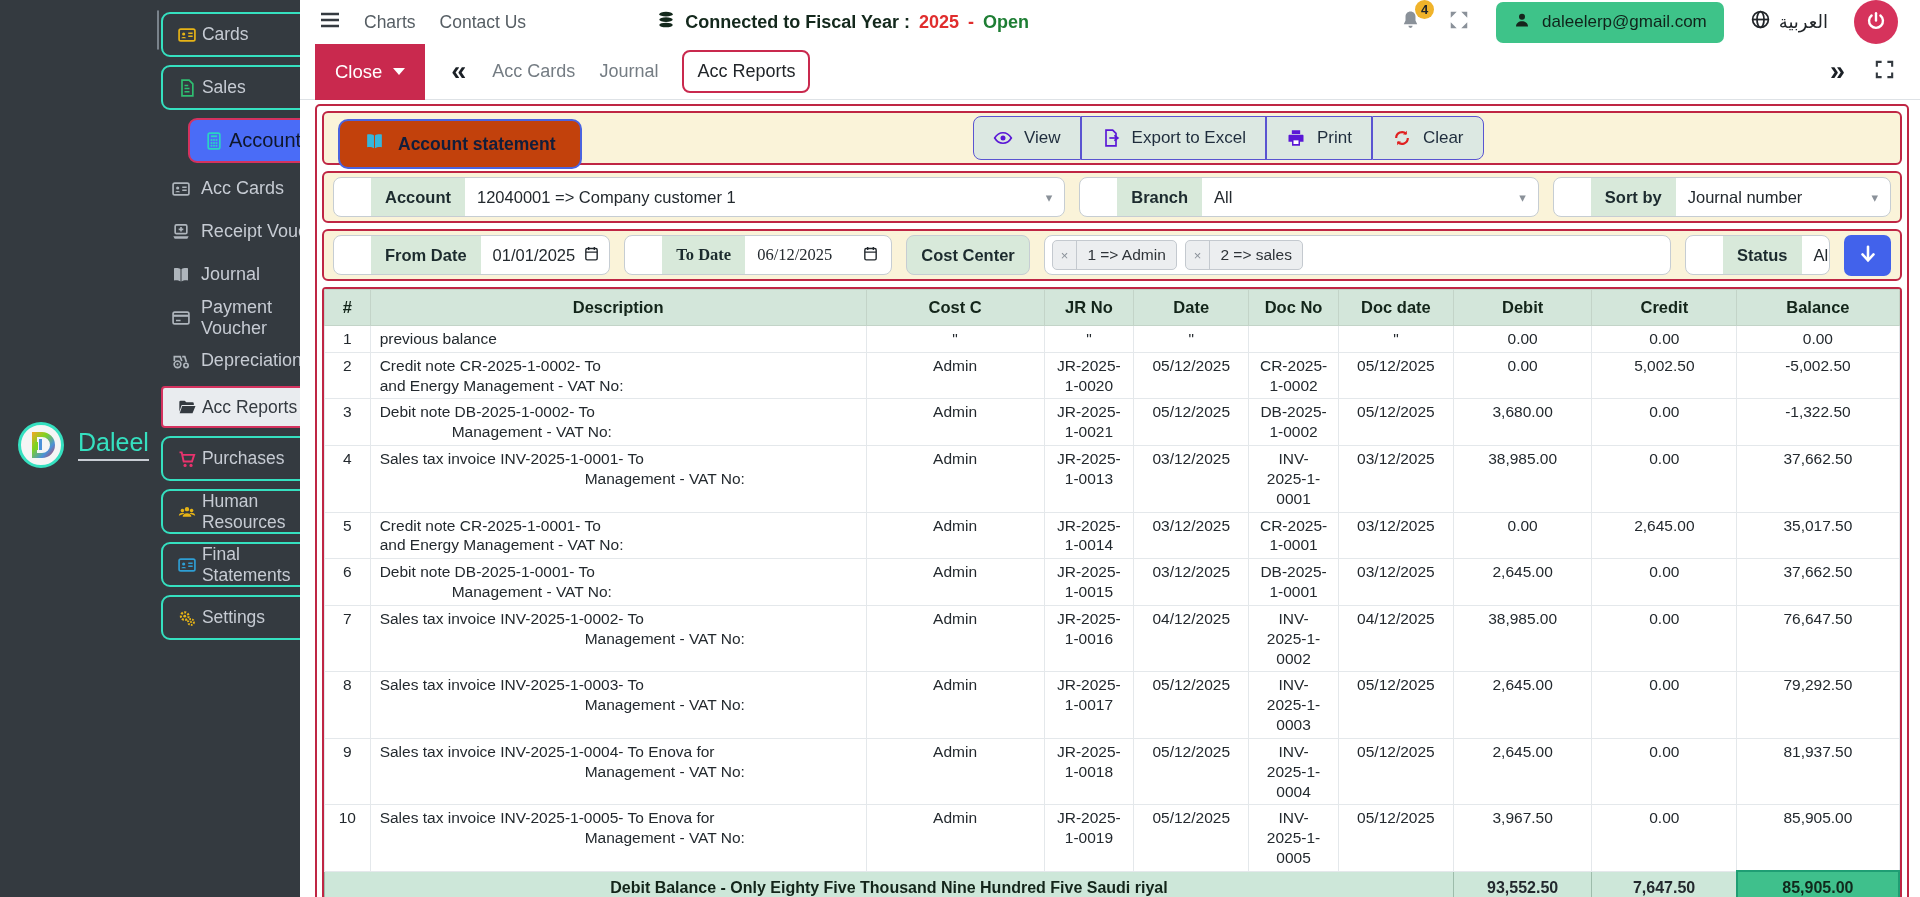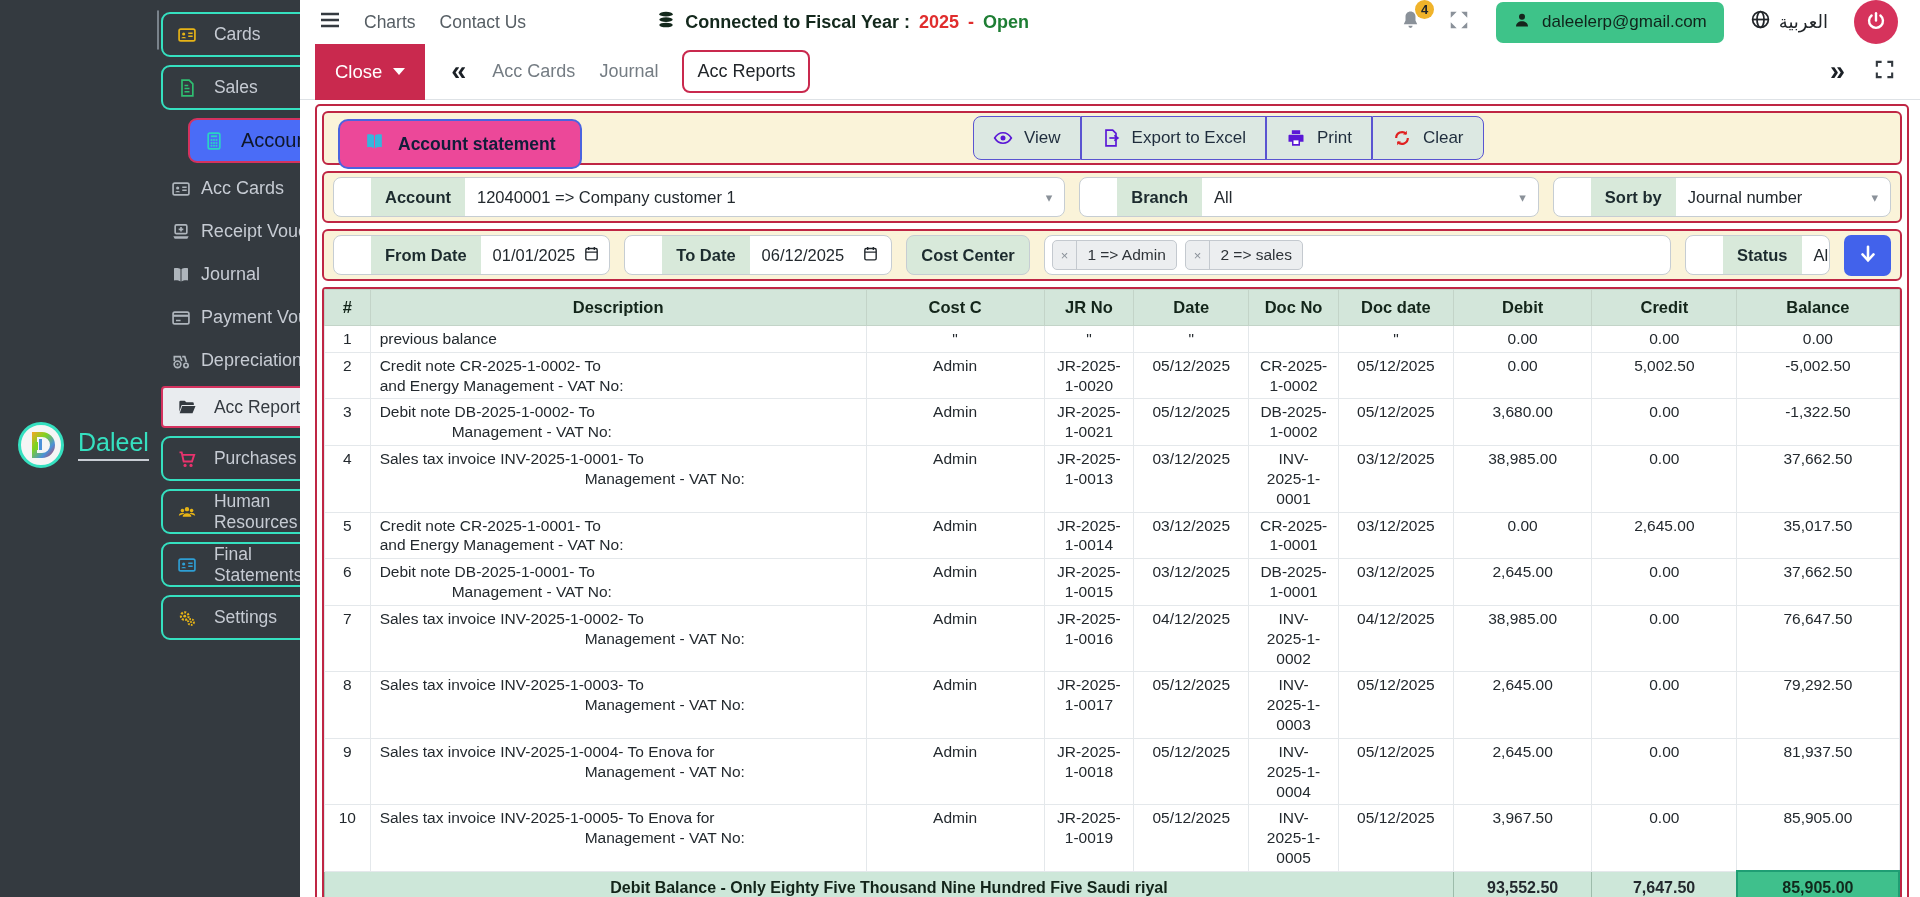--- a/index.html
+++ b/index.html
@@ -14,21 +14,21 @@
   .logo-circle { width:46px; height:46px; border-radius:50%; border:3px solid #35e0c0;
     background:#f5f5f5; display:flex; align-items:center; justify-content:center; overflow:hidden; }
   .brand { color:#35e0c0; font-size:25px; border-bottom:2px solid #c9cdd4; padding-bottom:2px; }
   .search-box { display:flex; align-items:center; border:1px solid #7a838c; border-radius:5px;
     background:#3d444b; height:40px; margin:2px 2px 10px; overflow:hidden; }
   .search-box input { flex:1; background:transparent; border:none; outline:none;
     color:#aab2ba; font-size:17px; padding:0 12px; font-family:inherit; }
   .search-btn { width:48px; display:flex; align-items:center; justify-content:center;
     border-left:1px solid #7a838c; color:#e9ecef; background:transparent; cursor:pointer; }
   .side-nav { display:flex; flex-direction:column; }
-  .side-item { display:flex; align-items:center; gap:17px; height:45px; padding:0 14px;
+  .side-item { display:flex; align-items:center; gap:5px; height:45px; padding:0 14px;
     margin:4px 0; border-radius:9px; font-size:17.5px; cursor:pointer; color:#c6cbd3; }
   .side-item.module { border:2px solid #35e0c0; }
   .side-item.module-active { background:#4a6cf7; border:2.5px solid #d5325f; color:#0f172a; font-size:20px;margin-left:27px; }
   .side-item.sub { height:39px; margin:2px 0; padding:0 10px; gap:10px; font-size:18px; }
   .side-item.sub .icn { color:#aeb5bc; }
   .side-item.sub-active { background:#e9ecef; color:#343a40; border:2.5px solid #d5325f;
     border-radius:4px; height:42px; }
   .side-item.sub-active .icn { color:#343a40; }
   .icn svg { display:block; }
 
@@ -65,21 +65,21 @@
   .tab { color:#747c83; font-size:18px; cursor:pointer; }
   .tab.active { color:#212529; border:2px solid #c9294e; border-radius:8px; padding:9px 13px; }
   .tab-right { margin-left:auto; display:flex; align-items:center; gap:28px; color:#343a40; }
 
   
   .content { flex:1; background:#fff; padding:4px 11px 8px 15px; }
   .outer-box { border:2px solid #bf2644; border-radius:5px; height:100%; padding:5px;
     display:flex; flex-direction:column; gap:6px; background:#fff; }
   .box { border:2px solid #bf2644; border-radius:6px; background:#faf3d9; }
   .toolbar { height:54px; display:flex; align-items:center; padding:0 14px; }
-  .btn-account { display:flex; align-items:center; gap:13px; background:#ec4899;
+  .btn-account { display:flex; align-items:center; gap:13px; background:#c2410c;
     border:2.5px solid #4a63e0; border-radius:10px; padding:10px 24px; font-weight:700;
     font-size:17.5px; color:#121d3a; cursor:pointer; font-family:inherit;margin-top:12px; }
   .action-group { margin-left:auto; margin-right:26%; display:flex; }
   .action-btn { display:flex; align-items:center; gap:11px; background:#dce8e2;
     border:1px solid #5a54d1; padding:11px 19px; font-size:17px; color:#1f2d3d;
     cursor:pointer; font-family:inherit; }
   .action-btn:first-child { border-radius:8px 0 0 8px; }
   .action-btn:last-child { border-radius:0 8px 8px 0; }
 
   .filter-row { height:52px; display:flex; align-items:center; gap:14px; padding:0 9px; }
@@ -87,21 +87,21 @@
     background:#fff; overflow:hidden; height:40px;padding-left:37px; }
   .flabel { background:#d8e9da; font-weight:700; font-size:16.5px; color:#1c2b2e;
     display:flex; align-items:center; padding:0 14px; white-space:nowrap; }
   .flabel.lone { border:1px solid #c6cdd3; border-radius:8px; height:40px; }
   .fvalue { display:flex; align-items:center; flex:1; padding:0 12px; font-size:16.5px;
     color:#23292e; gap:8px; cursor:pointer; }
   .fvalue .caret { margin-left:auto; color:#8a9199; font-size:13px; }
   .g-account { flex:0 0 47%; }
   .g-branch  { flex:0 0 29.5%; }
   .g-sort    { flex:1; }
-  .g-from { flex:0 0 17.8%; } .g-to { flex:0 0 17.2%; }
+  .g-from { flex:0 0 17.8%; } .g-to { flex:0 0 17.2%;font-family:Liberation Serif, serif; }
   .multi { flex:1; border:1px solid #c6cdd3; border-radius:8px; background:#fff; height:40px;
     display:flex; align-items:center; gap:8px; padding:0 7px; }
   .chip { display:flex; align-items:stretch; border:1px solid #c4c9cf; border-radius:5px;
     background:#eceef0; font-size:15.5px; color:#2e3338; overflow:hidden; height:30px; }
   .chip-x { display:flex; align-items:center; padding:0 8px; border-right:1px solid #c4c9cf;
     color:#8a9199; font-size:13px; cursor:pointer; }
   .chip-t { display:flex; align-items:center; padding:0 10px; }
   .g-status { flex:0 0 9.3%; }
   .dl-btn { width:47px; height:41px; background:#4262eb; border:none; border-radius:7px;
     display:flex; align-items:center; justify-content:center; cursor:pointer; }

